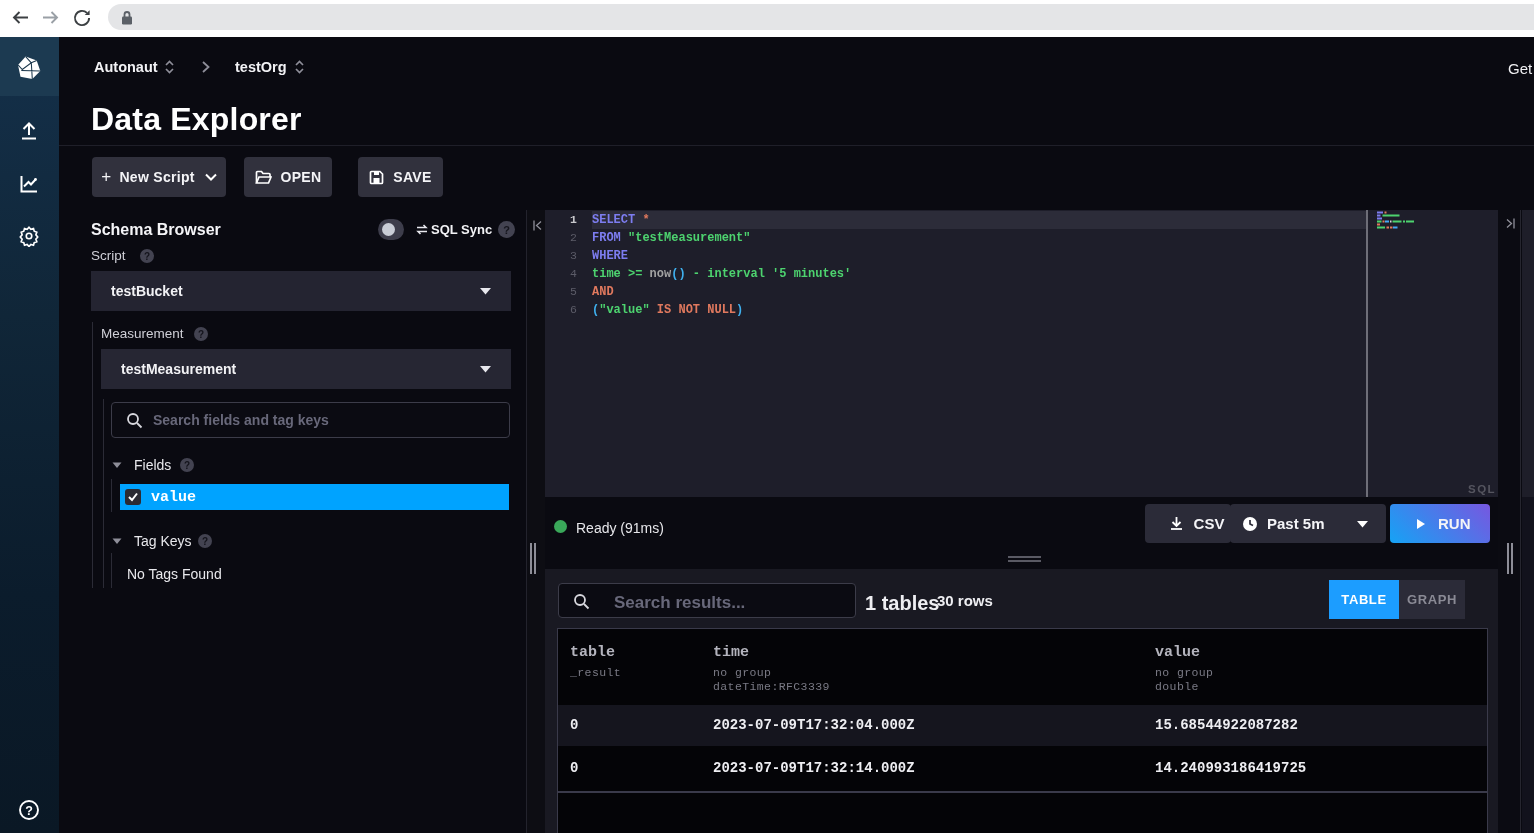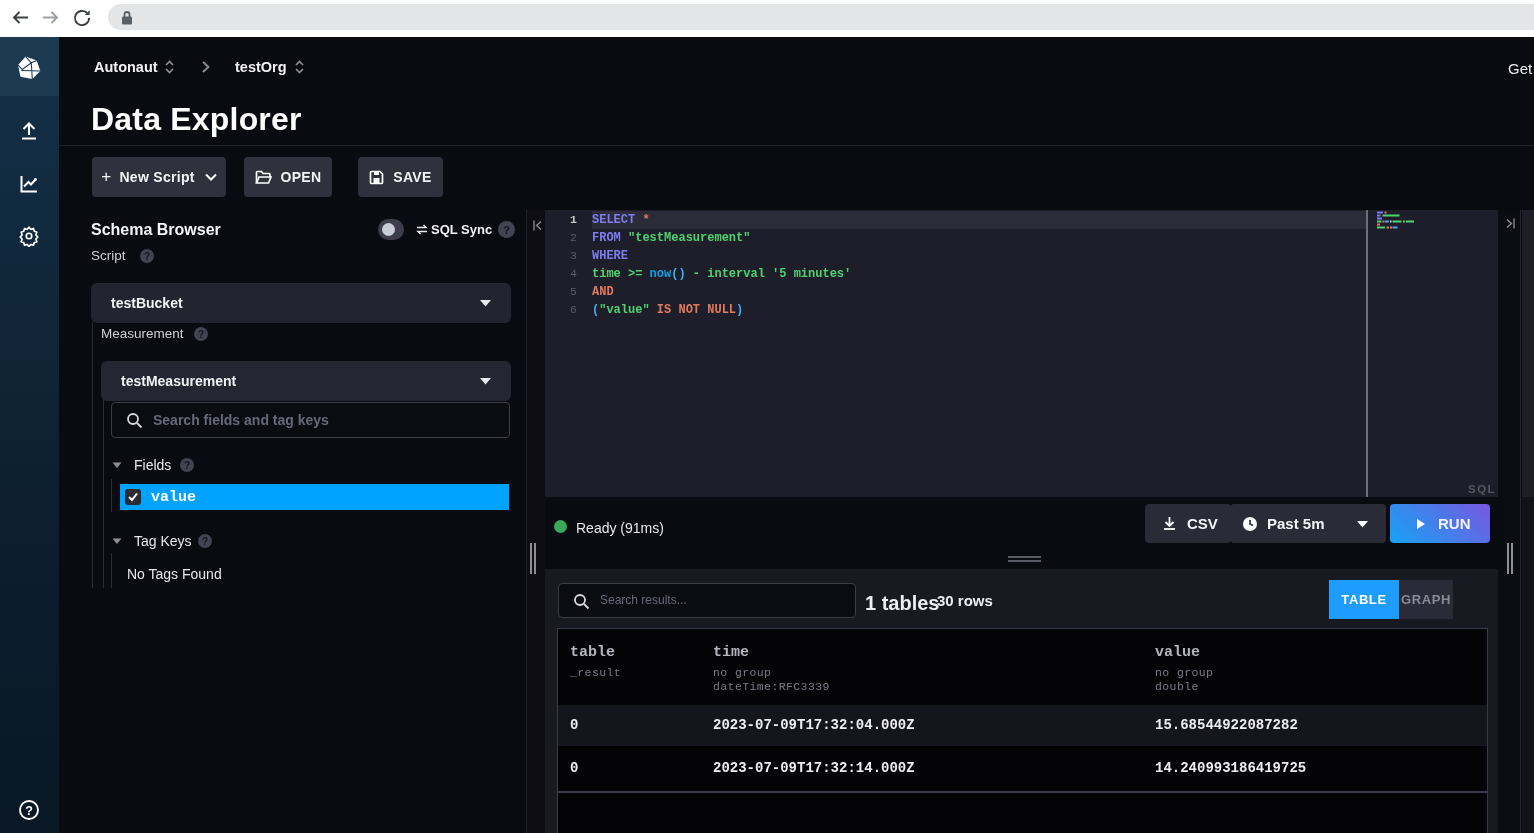--- a/index.html
+++ b/index.html
@@ -20,30 +20,30 @@
 
 #h1 { position:absolute; left:91px; top:101px; font-size:32px; font-weight:bold; color:#ffffff; letter-spacing:0.2px; }
 #hrule { position:absolute; left:59px; top:145px; width:1475px; height:1px; background:#1f1f29; }
 
 .btn { position:absolute; top:157px; height:40px; background:#31313d; border-radius:4px;
   color:#f4f4f7; font-weight:bold; font-size:14px; display:flex; align-items:center; justify-content:center; letter-spacing:0.3px; }
 
 .label { position:absolute; font-size:13.5px; color:#cfcfd7; }
 .qmark { position:absolute; border-radius:50%; background:#434351; color:#14141c; font-weight:bold;
   display:flex; align-items:center; justify-content:center; }
-.dropdown { position:absolute; left:101px; width:410px; height:40px; background:#262633; border-radius:6px;margin-top:12px; }
+.dropdown { position:absolute; left:101px; width:410px; height:40px; background:#262633; border-radius:0; }
 .dropdown .dtext { position:absolute; left:20px; top:12px; font-size:14px; font-weight:bold; color:#f2f2f5; }
 .searchbox { position:absolute; background:#0b0b12; border:1px solid #3c3c49; border-radius:4px; }
 .guide { position:absolute; width:1px; background:#2b2b36; }
 
 #editor { position:absolute; left:545px; top:210px; width:953px; height:287px; background:#1e1e2a; }
 #edhl { position:absolute; left:47px; top:1px; width:774px; height:18px; background:#2c2c39; }
 .lnum { position:absolute; width:24px; text-align:right; font-family:"Liberation Mono",monospace; font-size:11.5px; color:#5c5c68; }
 .code { position:absolute; left:47px; font-family:"Liberation Mono",monospace; font-size:12px; font-weight:bold; white-space:pre; }
-.kw { color:#7d7df0; } .grn { color:#4dd36f; } .sal { color:#e0795e; } .cyn { color:#3fb0ee; } .fn { color:#0ea5e9; }
+.kw { color:#7d7df0; } .grn { color:#4dd36f; } .sal { color:#e0795e; } .cyn { color:#3fb0ee; } .fn { color:#a3a3a3; }
 #sqllabel { position:absolute; left:1468px; top:483px; font-size:11.5px; font-weight:bold; color:#55555f; letter-spacing:1.5px; }
 
 .sbtn { position:absolute; top:504px; height:39px; background:#2b2b38; border-radius:4px;
   color:#f4f4f7; font-weight:bold; font-size:15px; display:flex; align-items:center; }
 
 #results { position:absolute; left:545px; top:569px; width:953px; height:264px; background:#191922; }
 .tab { position:absolute; top:580px; height:39px; font-size:13px; font-weight:bold; letter-spacing:0.6px;
   display:flex; align-items:center; justify-content:center; }
 #tblwrap { position:absolute; left:557px; top:628px; width:931px; height:205px; background:#040407;
   border:1px solid #3a3a4a; border-bottom:none; }
@@ -253,21 +253,21 @@
         <rect x="9.5" y="15.5" width="2.5" height="2" fill="#e0795e"></rect>
         <rect x="13" y="15.5" width="2.5" height="2" fill="#e0795e"></rect>
         <rect x="16" y="15.5" width="4.5" height="2" fill="#46a8f5"></rect>
     </g>
   </svg>
 </div>
 <div id="sqllabel">SQL</div>
 
 <div class="abs" style="left:554px;top:520px;width:13px;height:13px;border-radius:50%;background:#3aa85a;"></div>
 <div class="abs" style="left:576px;top:520px;font-size:14px;color:#e6e6ea;">Ready (91ms)</div>
-<div class="sbtn" style="left:1145px;width:86px;">
+<div class="sbtn" style="left:1145px;width:86px;justify-content:center;">
   <svg style="margin-left:17px;margin-right:10px" width="15" height="15" viewBox="0 0 15 15">
       <path d="M7.5 1 V9 M3.5 6 L7.5 10 L11.5 6" stroke="#fff" stroke-width="1.8" fill="none"></path>
       <path d="M2 13 H13" stroke="#fff" stroke-width="1.8"></path>
     </svg>
   CSV
 </div>
 <div class="sbtn" style="left:1230px;width:156px;">
   <svg style="margin-left:12px;margin-right:9px" width="16" height="16" viewBox="0 0 16 16">
       <circle cx="8" cy="8" r="7" fill="#fff"></circle>
       <path d="M8 4 V8 L11 9.5" stroke="#2b2b38" stroke-width="1.7" fill="none"></path>
@@ -286,26 +286,26 @@
 
 <div class="abs" style="left:1008px;top:556px;width:33px;height:2px;background:#5a5a64;"></div>
 <div class="abs" style="left:1008px;top:560px;width:33px;height:2px;background:#5a5a64;"></div>
 
 <div id="results"></div>
 <div class="searchbox" style="left:558px;top:583px;width:298px;height:35px;">
   <svg class="abs" style="left:14px;top:9px" width="17" height="17" viewBox="0 0 17 17">
       <circle cx="7" cy="7" r="5" fill="none" stroke="#d8d8de" stroke-width="1.8"></circle>
       <path d="M11 11 L15.5 15.5" stroke="#d8d8de" stroke-width="1.8"></path>
     </svg>
-  <div class="abs" style="left:41px;top:9px;font-size:12px;font-weight:normal;color:#68687a;">Search results...</div>
+  <div class="abs" style="left:55px;top:9px;font-size:17px;font-weight:bold;color:#68687a;">Search results...</div>
 </div>
 <div class="abs" style="left:865px;top:592px;font-size:20px;font-weight:bold;color:#eeeef2;">1 tables</div>
 <div class="abs" style="left:937px;top:592px;font-size:15px;font-weight:bold;color:#eeeef2;">30 rows</div>
 <div class="tab" style="left:1329px;width:70px;background:#1c9dff;color:#fff;">TABLE</div>
-<div class="tab" style="left:1399px;width:54px;background:#2b2b38;color:#8a8a95;">GRAPH</div>
+<div class="tab" style="left:1399px;width:66px;background:#2b2b38;color:#8a8a95;">GRAPH</div>
 
 <div id="tblwrap" class="mono">
   <div class="thead" style="left:12px;top:15px;">table</div>
   <div class="tsub" style="left:12px;top:37px;">_result</div>
   <div class="thead" style="left:155px;top:15px;">time</div>
   <div class="tsub" style="left:155px;top:37px;">no group</div>
   <div class="tsub" style="left:155px;top:51px;">dateTime:RFC3339</div>
   <div class="thead" style="left:597px;top:15px;">value</div>
   <div class="tsub" style="left:597px;top:37px;">no group</div>
   <div class="tsub" style="left:597px;top:51px;">double</div>

